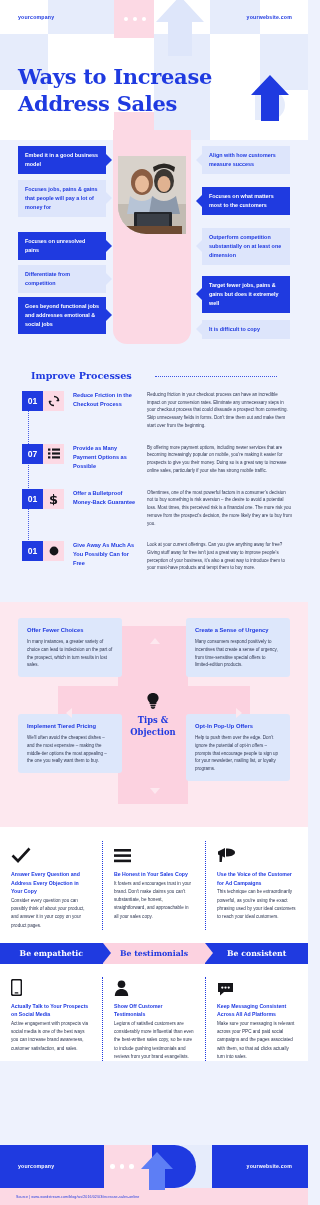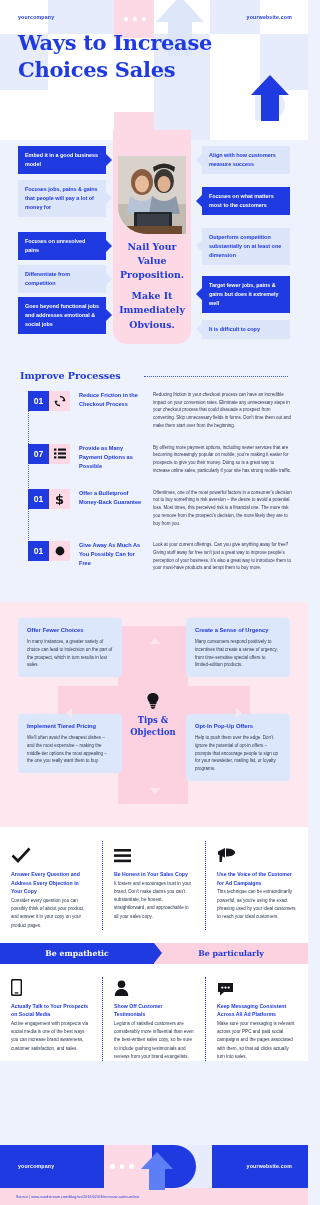--- a/index.html
+++ b/index.html
@@ -19,21 +19,21 @@
     position: absolute; top: 14px; left: 18px;
     font-size: 5.2px; font-weight: bold; color: #1f3ae0; letter-spacing: .2px; z-index: 6;
   }
   .hdr-top-right {
     position: absolute; top: 14px; right: 16px;
     font-size: 5.2px; font-weight: bold; color: #1f3ae0; letter-spacing: .2px; z-index: 6;
   }
   .hdr-dots { position: absolute; top: 17px; left: 124px; display: flex; gap: 5px; z-index: 6; }
   .hdr-dots i { width: 4px; height: 4px; background: #fff; border-radius: 50%; display: block; }
   .hdr-title {
-    position: absolute; top: 30px; left: 18px; z-index: 6;
+    position: absolute; top: 64px; left: 18px; z-index: 6;
     font-family: "DejaVu Serif", serif; font-weight: bold; font-size: 21px;
     line-height: 1.28; color: #1f3ae0; letter-spacing: -.3px;
   }
   .arrow-up-lt {
     position: absolute; left: 154px; top: -6px; width: 52px; height: 62px; z-index: 2;
   }
   .arrow-up-solid { position: absolute; right: 18px; top: 74px; width: 40px; height: 48px; z-index: 5; }
 
   
   .vp { position: relative; height: 220px; background: #eef2fd; }
@@ -66,26 +66,26 @@
     left: -6px; top: 50%; transform: translateY(-50%);
     border-top: 6px solid transparent; border-bottom: 6px solid transparent;
   }
   .cal.blue.left .tip { border-left: 6px solid #1f3ae0; }
   .cal.pale.left .tip { border-left: 6px solid #dde5fb; }
   .cal.blue.right .tip { border-right: 6px solid #1f3ae0; }
   .cal.pale.right .tip { border-right: 6px solid #dde5fb; }
 
   
   .ip { position: relative; background: #eef2fd; padding: 10px 0 16px; }
-  .ip-head { display: flex; align-items: center; gap: 23px; padding: 0 20px 10px; }
+  .ip-head { display: flex; align-items: center; gap: 23px; padding: 0 31px 10px; }
   .ip-title {
     font-family: "DejaVu Serif", serif; font-weight: bold; color: #1f3ae0; font-size: 9.6px;
   }
   .ip-dash { flex: 1; border-top: 1.4px dotted #1f3ae0; opacity: .85; margin-top: 2px; }
-  .ip-list { position: relative; padding-left: 28px; }
+  .ip-list { position: relative; padding-left: 22px; }
   .ip-spine {
     position: absolute; left: 28px; top: 10px; bottom: 16px;
     border-left: 1.3px dotted #1f3ae0; opacity: .8;
   }
   .ip-row { display: flex; align-items: flex-start; margin-bottom: 14px; position: relative; }
   .ip-badge { display: flex; flex: 0 0 auto; position: relative; z-index: 2; }
   .ip-num {
     width: 21px; height: 20px; background: #1f3ae0; color: #fff;
     font-size: 8.6px; font-weight: bold; display: flex; align-items: center; justify-content: center;
   }
@@ -211,21 +211,21 @@
     <div class="hdr-top-label">yourcompany</div>
     <div class="hdr-dots">
         <i></i>
         <i></i>
         <i></i>
       </div>
     <div class="hdr-top-right">yourwebsite.com</div>
 
     <div class="hdr-title">
       <div>Ways to Increase</div>
-      <div>Choices Sales</div>
+      <div>Address Sales</div>
     </div>
 
     <svg class="arrow-up-solid" viewBox="0 0 40 48">
       <path d="M20 1 L39 21 L29 21 L29 47 L11 47 L11 21 L1 21 Z" fill="#1f3ae0"></path>
     </svg>
   </div>
 
   <div class="vp">
     <div class="vp-pink"></div>
 
@@ -239,29 +239,20 @@
         <ellipse cx="46" cy="25" rx="10" ry="12" fill="#3b3733"></ellipse>
         <ellipse cx="46" cy="28" rx="6.5" ry="8" fill="#e0b291"></ellipse>
         <path d="M36 16 q10 -8 20 0 l1 -5 q-11 -7 -22 0 z" fill="#2a2724"></path>
         <path d="M34 40 q12 10 24 0 l4 18 h-31 z" fill="#8c99ab"></path>
         <rect x="16" y="56" width="38" height="16" rx="1" fill="#23262b"></rect>
         <rect x="19" y="58" width="32" height="12" fill="#3a3f47"></rect>
         <rect x="8" y="70" width="56" height="8" fill="#6d4b33"></rect>
       </svg>
     </div>
 
-    <div class="vp-caption">
-      <span>Nail Your</span><br>
-      <span>Value</span><br>
-      <span>Proposition.</span>
-      <span class="gap"></span>
-      <span>Make It</span><br>
-      <span>Immediately</span><br>
-      <span>Obvious.</span>
-    </div>
 
     <div class="cal left blue" style="top:6px;">
       <span class="tip"></span>
       <span>Embed it in a good business model</span>
     </div>
     <div class="cal left pale" style="top:40px;">
       <span class="tip"></span>
       <span>Focuses jobs, pains &amp; gains that people will pay a lot of money for</span>
     </div>
     <div class="cal left blue" style="top:92px;">
@@ -444,22 +435,25 @@
         <p>This technique can be extraordinarily powerful, as you're using the exact phrasing used by your ideal customers to reach your ideal customers.</p>
       </div>
     </div>
 
     <div class="bars">
       <div class="bar b1">
         <span>Be empathetic</span>
         <span class="nib"></span>
       </div>
       <div class="bar b2">
-        <span>Be particularly</span>
+        <span>Be testimonials</span>
         <span class="nib"></span>
+      </div>
+      <div class="bar b3">
+        <span>Be consistent</span>
       </div>
     </div>
 
     <div class="cols2">
       <div class="col2">
         <div class="col2-ico">
           <svg width="11" height="17" viewBox="0 0 11 17">
             <rect x="0.6" y="0.6" width="9.8" height="15.8" rx="1.6" fill="none" stroke="#16161a" stroke-width="1.6"></rect>
             <rect x="3.6" y="13.2" width="3.8" height="1.3" rx="0.6" fill="#16161a"></rect>
           </svg>

